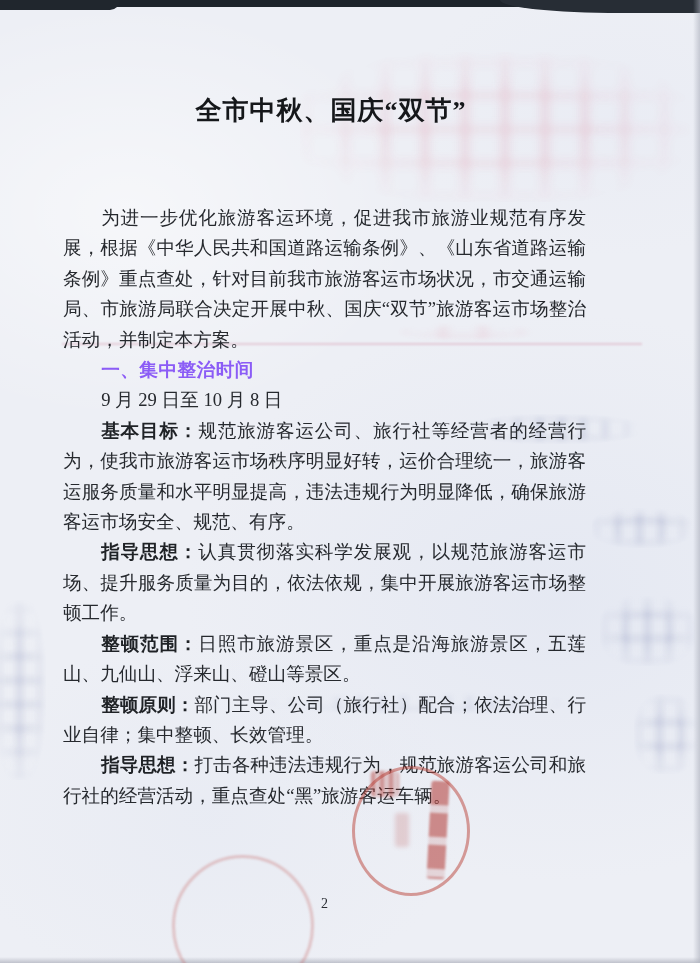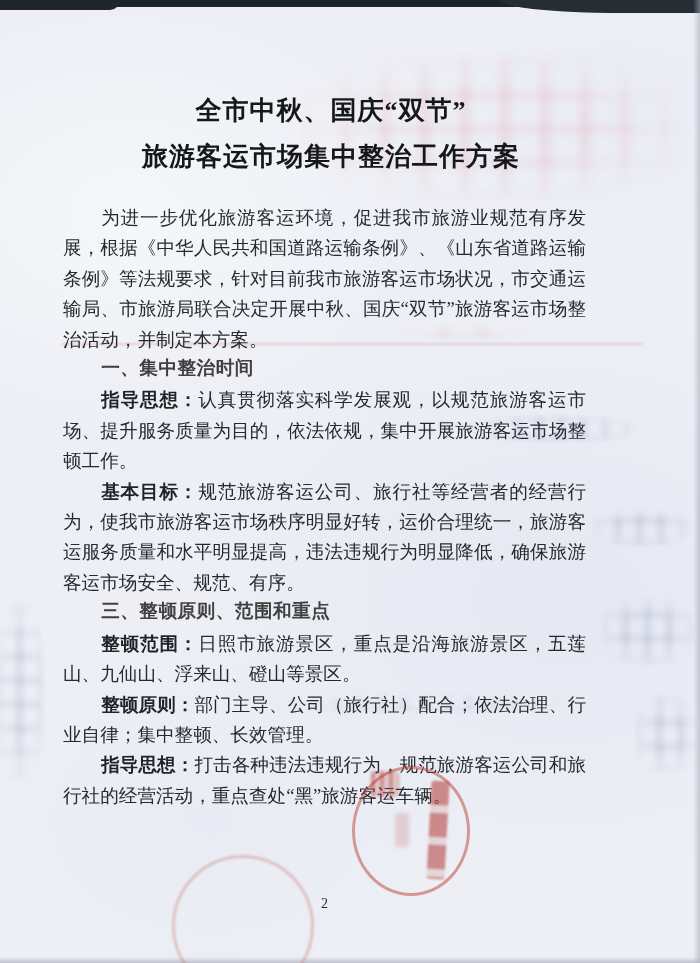--- a/index.html
+++ b/index.html
@@ -34,22 +34,22 @@
     font-weight:700;font-size:26px;line-height:46px;letter-spacing:1px;
   }
   
   .body-text{
     position:absolute;left:63px;top:203px;width:523px;
     font-size:18.6px;line-height:30.4px;color:#26292e;
     text-align:justify;
   }
   .body-text p{margin:0;text-indent:2.05em;}
   .heading{
-    font-family:Liberation Mono, monospace;
-    font-weight:700;color:#404040;letter-spacing:.5px;
+    font-family:Liberation Serif, serif;
+    font-weight:700;color:#8b5cf6;letter-spacing:.5px;
   }
   .label{
     font-family:"Liberation Sans","DejaVu Sans",sans-serif;
     font-weight:700;color:#1f2226;
   }
   .page-number{
     position:absolute;left:63px;top:896px;width:523px;text-align:center;
     font-size:14px;color:#2a2d33;
   }
 
@@ -120,32 +120,31 @@
   <div class="ghost-line"></div>
   <div class="ghost gblue gb1"></div>
   <div class="ghost gblue gb2"></div>
   <div class="ghost gblue gb3"></div>
   <div class="ghost gblue gb4"></div>
   <div class="ghost gblue gb5"></div>
   <div class="ghost gblue gb6"></div>
 
   <div class="title-block">
     <div>全市中秋、国庆“双节”</div>
-    <div>旅游客运市场集中整治工作方案</div>
   </div>
 
   <div class="body-text">
-    <p>为进一步优化旅游客运环境，促进我市旅游业规范有序发展，根据《中华人民共和国道路运输条例》、《山东省道路运输条例》等法规要求，针对目前我市旅游客运市场状况，市交通运输局、市旅游局联合决定开展中秋、国庆“双节”旅游客运市场整治活动，并制定本方案。</p>
+    <p>为进一步优化旅游客运环境，促进我市旅游业规范有序发展，根据《中华人民共和国道路运输条例》、《山东省道路运输条例》重点查处，针对目前我市旅游客运市场状况，市交通运输局、市旅游局联合决定开展中秋、国庆“双节”旅游客运市场整治活动，并制定本方案。</p>
 
     <p class="heading">一、集中整治时间</p>
+    <p>9 月 29 日至 10 月 8 日</p>
 
+    <p><span class="label">基本目标：</span><span>规范旅游客运公司、旅行社等经营者的经营行为，使我市旅游客运市场秩序明显好转，运价合理统一，旅游客运服务质量和水平明显提高，违法违规行为明显降低，确保旅游客运市场安全、规范、有序。</span></p>
     <p><span class="label">指导思想：</span><span>认真贯彻落实科学发展观，以规范旅游客运市场、提升服务质量为目的，依法依规，集中开展旅游客运市场整顿工作。</span></p>
-    <p><span class="label">基本目标：</span><span>规范旅游客运公司、旅行社等经营者的经营行为，使我市旅游客运市场秩序明显好转，运价合理统一，旅游客运服务质量和水平明显提高，违法违规行为明显降低，确保旅游客运市场安全、规范、有序。</span></p>
 
-    <p class="heading">三、整顿原则、范围和重点</p>
     <p><span class="label">整顿范围：</span><span>日照市旅游景区，重点是沿海旅游景区，五莲山、九仙山、浮来山、磴山等景区。</span></p>
     <p><span class="label">整顿原则：</span><span>部门主导、公司（旅行社）配合；依法治理、行业自律；集中整顿、长效管理。</span></p>
     <p><span class="label">指导思想：</span><span>打击各种违法违规行为，规范旅游客运公司和旅行社的经营活动，重点查处“黑”旅游客运车辆。</span></p>
   </div>
 
   <div class="stamp stamp1">
     <div class="s1-col"></div>
     <div class="s1-m1"></div>
     <div class="s1-m2"></div>
   </div>

